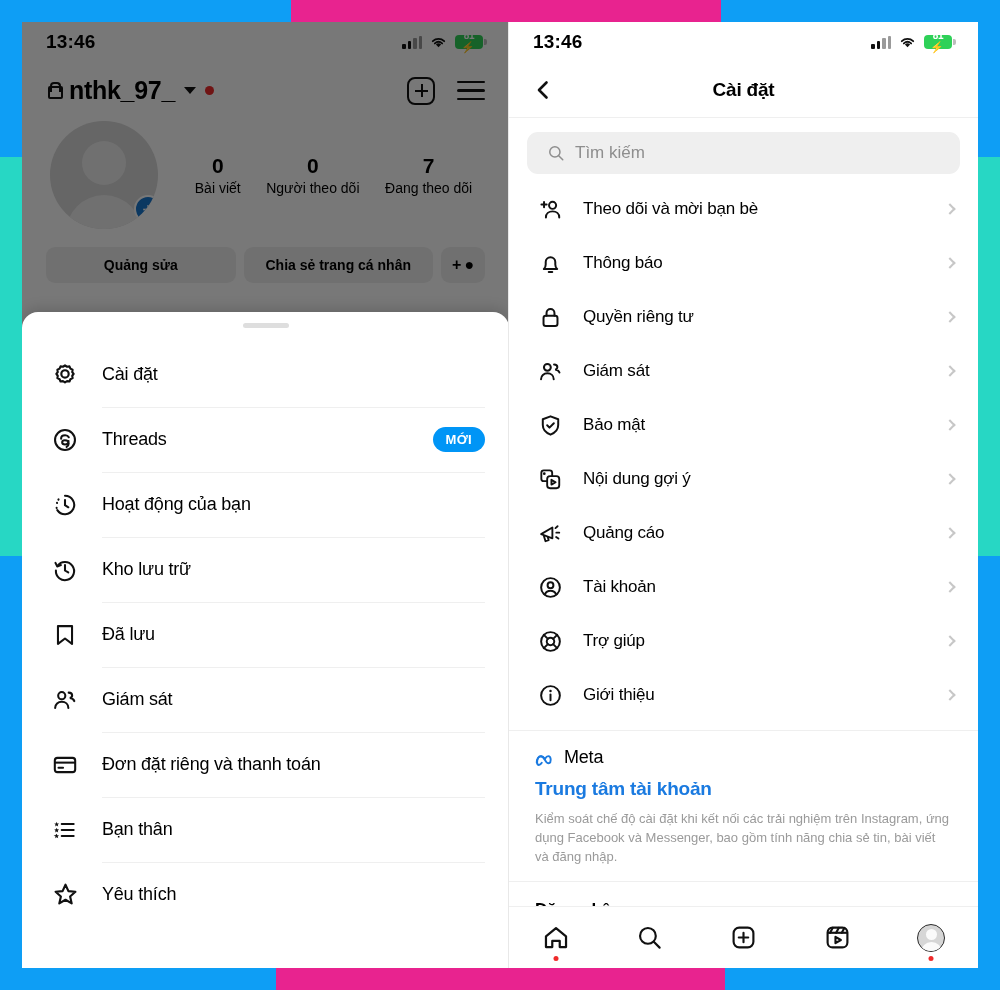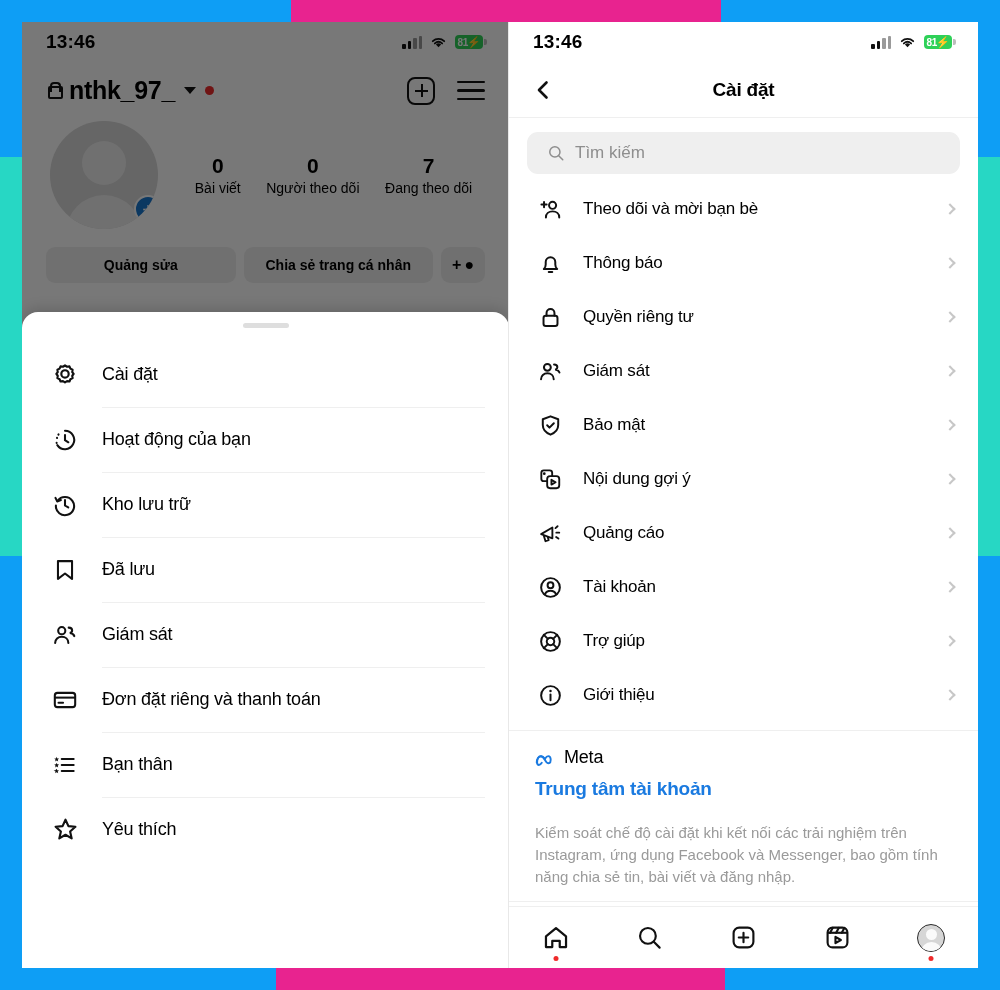--- a/index.html
+++ b/index.html
@@ -39,21 +39,21 @@
   
   .statusbar { display:flex; align-items:center; justify-content:space-between;
                height:40px; padding:0 26px 0 24px;gap:9px; }
   .clock { font-size:19px; font-weight:bold; letter-spacing:.2px; }
   .status-right { display:flex; align-items:center; gap:7px; }
   .sig { display:flex; align-items:flex-end; gap:2px; height:13px; }
   .sig i { display:block; width:3.5px; background:#111; border-radius:1px; }
   .sig i:nth-child(1){height:5px;} .sig i:nth-child(2){height:8px;}
   .sig i:nth-child(3){height:11px; background:#9a9a9a;} .sig i:nth-child(4){height:13px; background:#9a9a9a;}
   .batt { position:relative; width:28px; height:14px; border-radius:4px;
-          background:#2ed158; display:flex; align-items:center; justify-content:center; }
+          background:#2ed158; display:flex; align-items:center; justify-content:center;flex-direction:column; }
   .batt::after{ content:""; position:absolute; right:-3.5px; top:4px; width:2.5px; height:6px;
                 background:#bdbdbd; border-radius:0 2px 2px 0; }
   .batt-num { font-size:10px; font-weight:bold; color:#fff; letter-spacing:-.3px; }
   .bolt { font-size:11px; color:#fff; margin-left:-1px; }
 
   
   .dim-wrap { position:absolute; left:0; top:0; right:0; height:330px; overflow:hidden; }
   .dim-content { filter:brightness(.47); background:#fff; height:330px; position:relative; }
   .prof-header { display:flex; align-items:center; justify-content:space-between;
                  padding:14px 24px 6px 24px; }
@@ -123,21 +123,21 @@
   .rrow .ico { width:30px; flex:none; display:flex; align-items:center; justify-content:center;
                margin-right:18px; }
   .rrow .lbl { font-size:17px; flex:1; letter-spacing:-.2px; }
   .chev-r { width:8px;height:8px;border-right:2px solid #c7c7c7;border-top:2px solid #c7c7c7;
             transform:rotate(45deg); margin-right:4px; }
   .meta-sec { padding:16px 26px 14px 26px; border-top:1px solid #efefef; margin-top:8px; }
   .meta-brand { display:flex; align-items:flex-end; gap:7px; }
   .meta-name { font-size:18px; letter-spacing:-.2px; }
   .acct-link { color:#1a7ae0; font-size:19px; font-weight:bold; margin-top:10px;
                letter-spacing:-.2px; }
-  .meta-desc { color:#9a9a9a; font-size:15px; line-height:1.45; margin-top:22px; }
+  .meta-desc { color:#9a9a9a; font-size:13px; line-height:1.45; margin-top:10px; }
   .login-sec { border-top:1px solid #efefef; padding:18px 26px 0 26px; }
   .login-title { font-size:17px; font-weight:bold; letter-spacing:-.2px; }
 
   .tabbar { position:absolute; left:0; right:0; bottom:0; height:62px; background:#fff;
             border-top:1px solid #efefef; display:flex; align-items:center;
             justify-content:space-around; }
   .tab { position:relative; width:44px; height:44px; display:flex; align-items:center;
          justify-content:center; }
   .tab .dot { position:absolute; bottom:-1px; left:50%; transform:translateX(-50%);
               width:5px;height:5px;border-radius:50%;background:#ef2a2a; }
@@ -243,20 +243,31 @@
       <div class="srow">
         <span class="ico">
           <svg width="26" height="26" viewBox="0 0 24 24" fill="none" stroke="#111" stroke-width="2">
             <path d="M12 3.2l1.9 1.2 2.2-.4.9 2.1 2 1 -.3 2.2L20 11l-1.3 1.7.3 2.2-2 1-.9 2.1-2.2-.4L12 18.8l-1.9-1.2-2.2.4-.9-2.1-2-1 .3-2.2L4 11l1.3-1.7-.3-2.2 2-1 .9-2.1 2.2.4z" stroke-linejoin="round"></path>
             <circle cx="12" cy="11" r="3.4"></circle>
           </svg>
         </span>
         <span class="lbl">Cài đặt</span>
       </div>
 
+      <div class="srow">
+        <span class="ico">
+          <svg width="26" height="26" viewBox="0 0 24 24" fill="none" stroke="#111" stroke-width="1.9">
+            <circle cx="12" cy="12" r="9.2"></circle>
+            <path d="M15.3 12.9c0 2-1.6 3.2-3.3 3.2-1.5 0-2.6-.8-2.6-2 0-1.1 1-1.8 2.4-1.8 2.1 0 3.6.9 3.6 3 0 1.3-.7 2.4-1.9 3.1" stroke-linecap="round"></path>
+            <path d="M15.5 9.5c-.6-1.2-1.9-1.9-3.4-1.9-2.2 0-3.7 1.4-3.7 3.2" stroke-linecap="round"></path>
+          </svg>
+        </span>
+        <span class="lbl">Threads</span>
+        <span class="badge-new">MỚI</span>
+      </div>
 
       <div class="srow">
         <span class="ico">
           <svg width="26" height="26" viewBox="0 0 24 24" fill="none" stroke="#111" stroke-width="1.9">
             <path d="M12 3.5a8.5 8.5 0 1 1-7.1 13.2" stroke-linecap="round" stroke-dasharray="26 0"></path>
             <path d="M4.3 14.8a8.5 8.5 0 0 1-.3-2.3" stroke-linecap="round" stroke-dasharray="0.2 3.2"></path>
             <path d="M4.6 10.2a8.5 8.5 0 0 1 1.9-3.9" stroke-linecap="round" stroke-dasharray="0.2 3.2"></path>
             <path d="M12 7.3v4.9l3.1 1.9" stroke-linecap="round"></path>
           </svg>
         </span>

